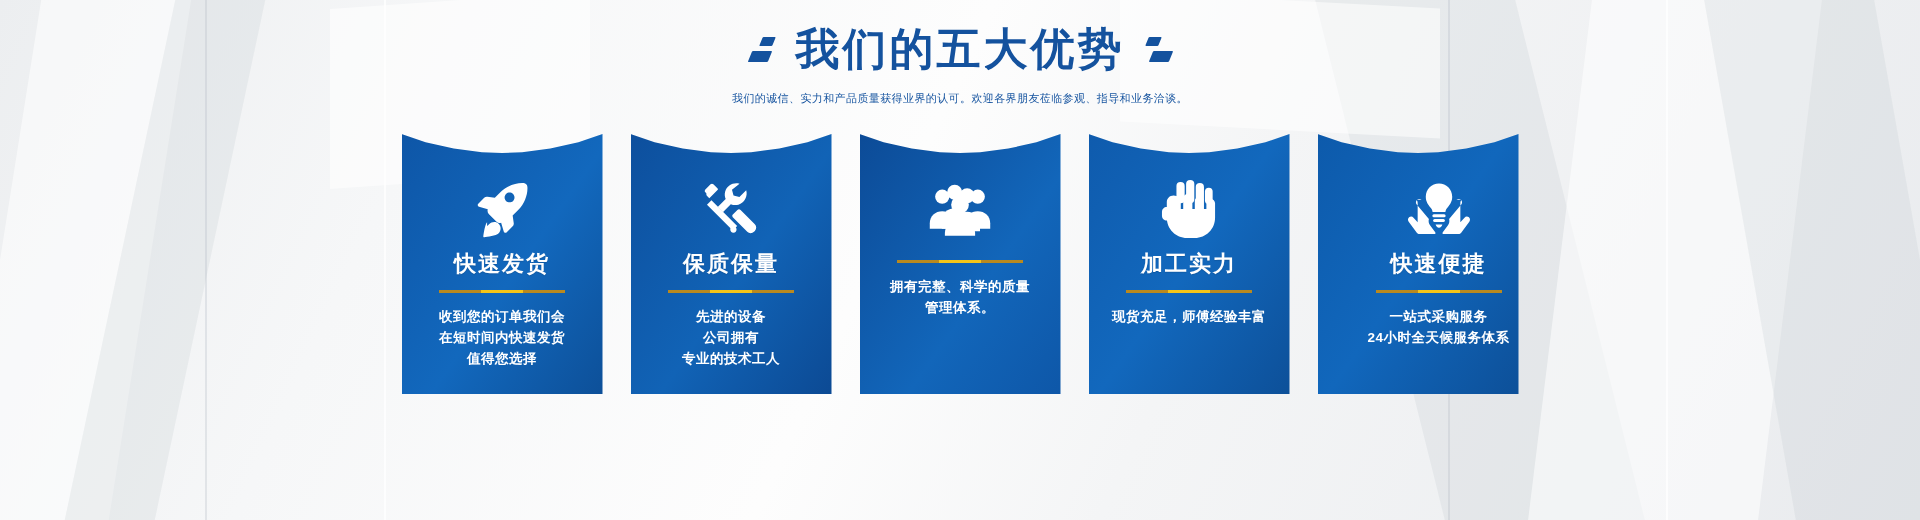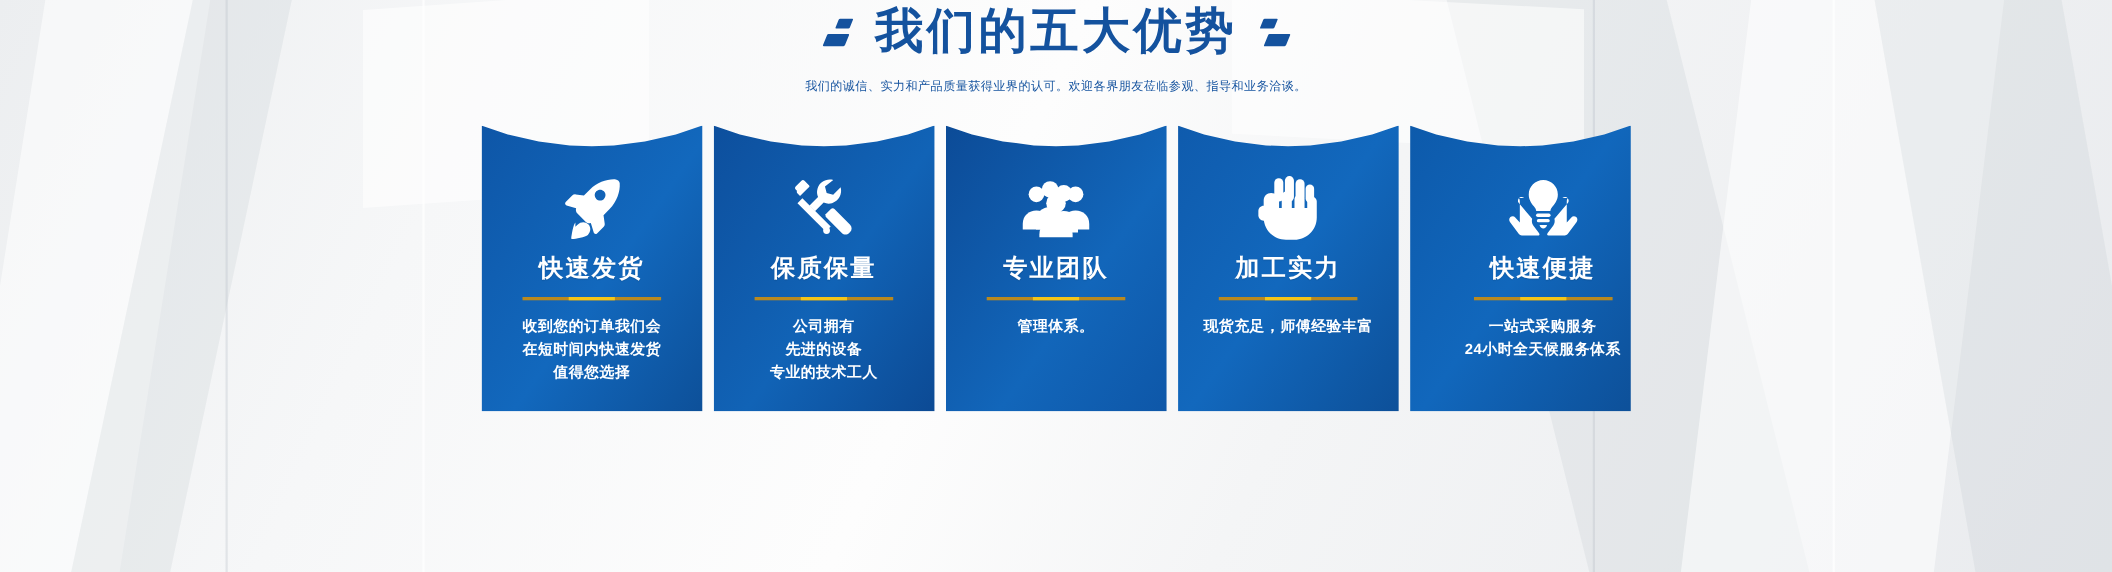--- a/index.html
+++ b/index.html
@@ -21,21 +21,21 @@
     position:absolute; background:rgba(255,255,255,.55);
   }
   #backdrop .shard.dark { background:rgba(186,193,201,.20); }
   #backdrop .vstripe {
     position:absolute; top:0; bottom:0; width:2px;
     background:rgba(255,255,255,.75);
   }
   #backdrop .vstripe.d { background:rgba(178,186,196,.30); }
 
   
-  .header { position:relative; z-index:2; text-align:center; }
+  .header { position:relative; z-index:2; text-align:center; padding-top:20px; }
   .title-row {
     display:flex; align-items:center; justify-content:center; gap:22px;
     height:58px;
   }
   .title-text {
     font-size:44px; font-weight:700; color:#14529e;
     letter-spacing:3px; line-height:58px; white-space:nowrap;
   }
   .spark { display:flex; flex-direction:column; gap:5px; }
   .spark i {
@@ -50,21 +50,21 @@
 
   .subtitle {
     margin-top:13px; font-size:11px; color:#15539f;
     font-weight:500; letter-spacing:.4px; white-space:nowrap;
   }
 
   
   .cards {
     position:relative; z-index:2;
     margin-top:28px;
-    display:flex; justify-content:center; gap:10px;
+    display:flex; justify-content:center; gap:28px;
   }
   .card {
     width:201px; height:260px;
     position:relative;
     padding-top:40px;
     text-align:center;
     color:#fff;
     background:linear-gradient(120deg,#0f57a8 0%,#1164b8 48%,#0d4f9c 100%);
     
     clip-path: polygon(0% 0%, 12% 3.2%, 26% 5.6%, 40% 7.0%, 50% 7.3%,
@@ -165,44 +165,44 @@
         <path d="M11.8 21.9l26.6 26.6-4.6 4.6L7.2 26.5z"></path>
         <circle cx="9.3" cy="24.3" r="0"></circle>
         <path d="M5.5 10.9l5.4-5.4c.8-.8 2.1-.8 2.9 0l4.6 4.6-8.3 8.3-4.6-4.6c-.8-.8-.8-2.1 0-2.9z"></path>
         <path d="M38 47.7l6.3 6.3c2 2 5.2 2 7.2 0s2-5.2 0-7.2l-6.3-6.3z" opacity="0"></path>
         <circle cx="34.5" cy="52.2" r="3.2"></circle>
       </svg>
     </div>
     <div class="card-title">保质保量</div>
     <div class="divider"></div>
     <div class="card-desc">
+      <div>先进的设备</div>
       <div>公司拥有</div>
-      <div>先进的设备</div>
       <div>专业的技术工人</div>
     </div>
   </div>
 
   <div class="card c3">
     <div class="icon-wrap">
       <svg width="64" height="58" viewBox="0 0 72 58" aria-hidden="true">
         <circle cx="16" cy="14" r="8"></circle>
         <path d="M2 44c0-8 6.3-13.5 14-13.5S30 36 30 44v6H2z"></path>
         <circle cx="56" cy="14" r="8"></circle>
         <path d="M42 44c0-8 6.3-13.5 14-13.5S70 36 70 44v6H42z"></path>
         <circle cx="30" cy="9" r="8.5"></circle>
         <path d="M15.5 41c0-8.3 6.5-14 14.5-14s14.5 5.7 14.5 14v9h-29z"></path>
         <circle cx="44" cy="13" r="8.5"></circle>
         <path d="M29.5 45c0-8.3 6.5-14 14.5-14s14.5 5.7 14.5 14v8h-29z"></path>
         <circle cx="36" cy="23" r="10"></circle>
         <path d="M19 55c0-9.5 7.6-16 17-16s17 6.5 17 16v3H19z"></path>
       </svg>
     </div>
-    <div class="card-title">专业团队</div>
-    <div class="divider"></div>
-    <div class="card-desc">
+    <div class="divider"></div>
+    <div class="card-desc">
+      <div>拥有完整、科学的质量</div>
       <div>管理体系。</div>
     </div>
   </div>
 
   <div class="card c4">
     <div class="icon-wrap">
       <svg width="56" height="60" viewBox="0 0 58 62" aria-hidden="true">
         <rect x="16" y="2" width="8.5" height="22" rx="4.2"></rect>
         <rect x="26" y="0" width="8.5" height="24" rx="4.2"></rect>
         <rect x="36" y="3" width="8.5" height="21" rx="4.2"></rect>

